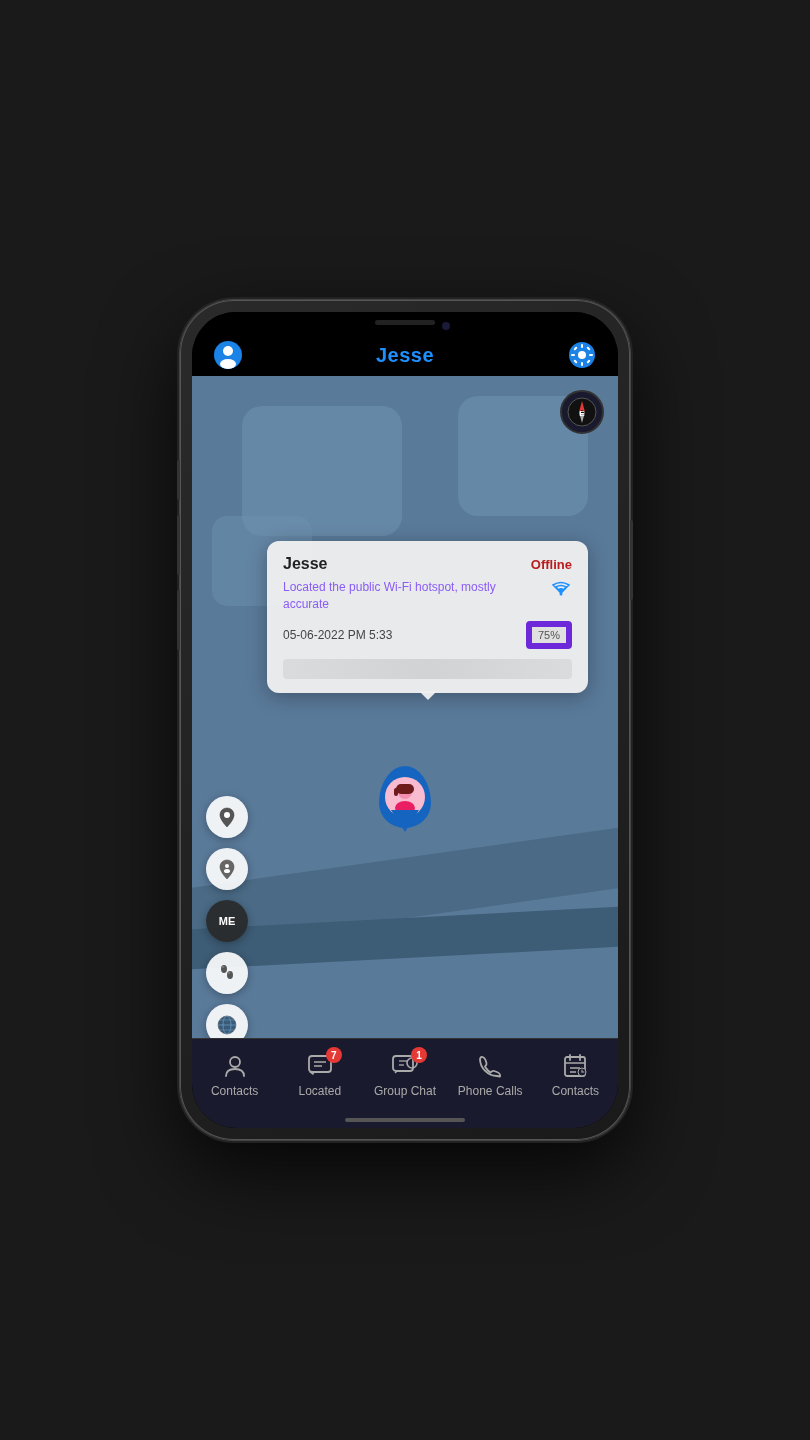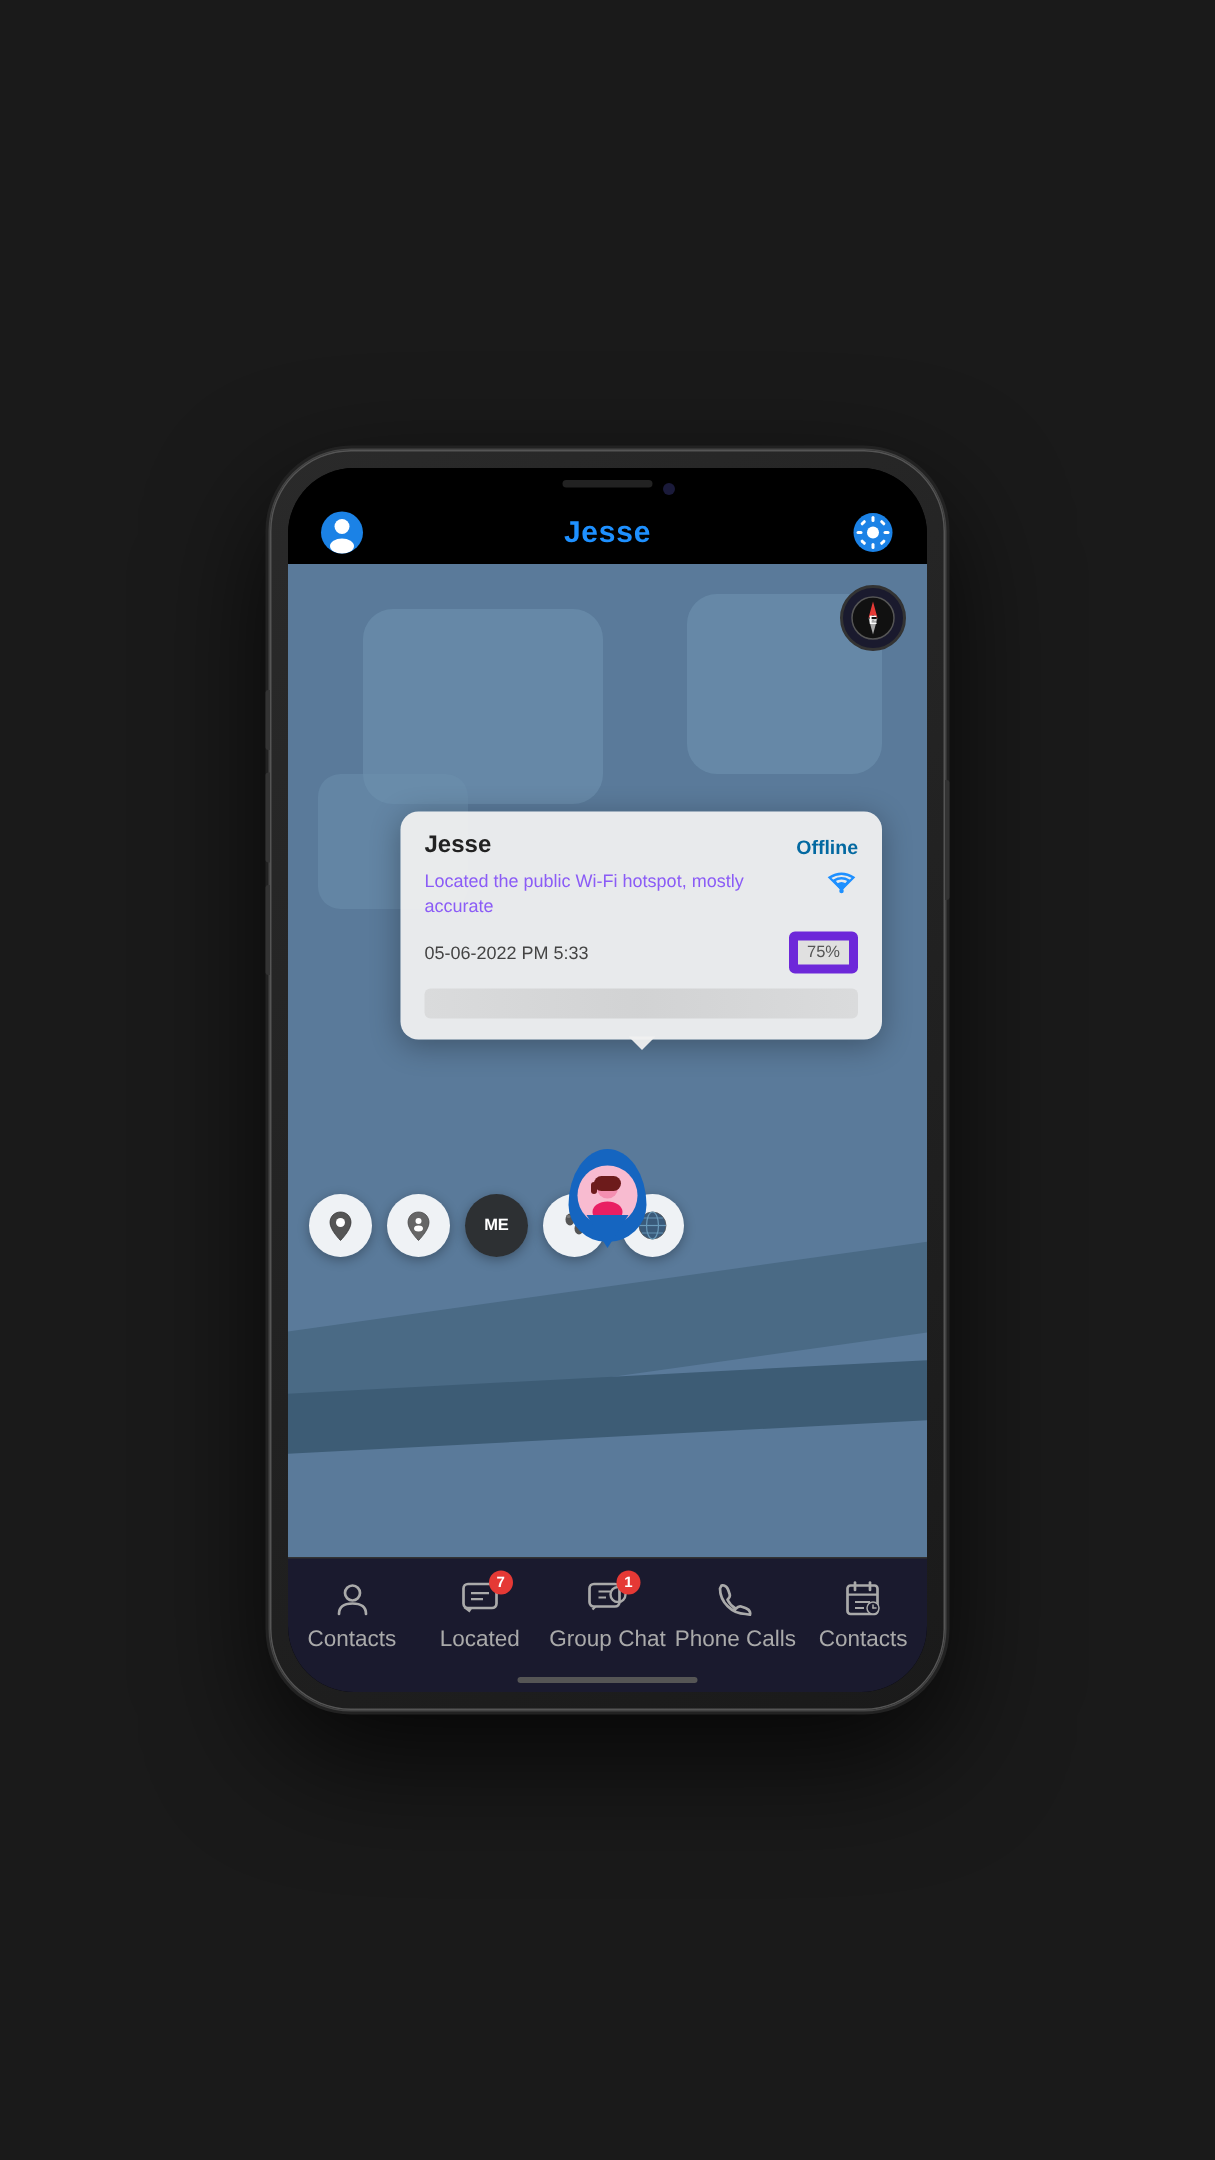--- a/index.html
+++ b/index.html
@@ -198,21 +198,21 @@
       align-items: center;
       margin-bottom: 6px;
     }
     .info-popup-name {
       font-size: 16px;
       font-weight: 700;
       color: #222;
     }
     .info-popup-status {
       font-size: 13px;
-      color: #0369a1;
+      color: #b91c1c;
       font-weight: 600;
     }
     .info-popup-location {
       font-size: 12px;
       color: #8b5cf6;
       line-height: 1.4;
       display: flex;
       align-items: flex-start;
       justify-content: space-between;
       margin-bottom: 8px;
@@ -289,21 +289,21 @@
       justify-content: center;
       position: relative;
     }
 
     
     .side-buttons {
       position: absolute;
       left: 14px;
       top: 420px;
       display: flex;
-      flex-direction: row;
+      flex-direction: column;
       gap: 10px;
       z-index: 20;
     }
     .side-btn {
       width: 42px;
       height: 42px;
       background: rgba(255,255,255,0.9);
       border-radius: 50%;
       display: flex;
       align-items: center;
@@ -360,21 +360,21 @@
       font-weight: 700;
       min-width: 16px;
       height: 16px;
       border-radius: 8px;
       display: flex;
       align-items: center;
       justify-content: center;
       padding: 0 3px;
     }
     .tab-label {
-      font-size: 15px;
+      font-size: 12px;
       color: #aaa;
       margin-top: 3px;
     }
 
     
     .home-indicator {
       position: absolute;
       bottom: 6px;
       left: 50%;
       transform: translateX(-50%);

